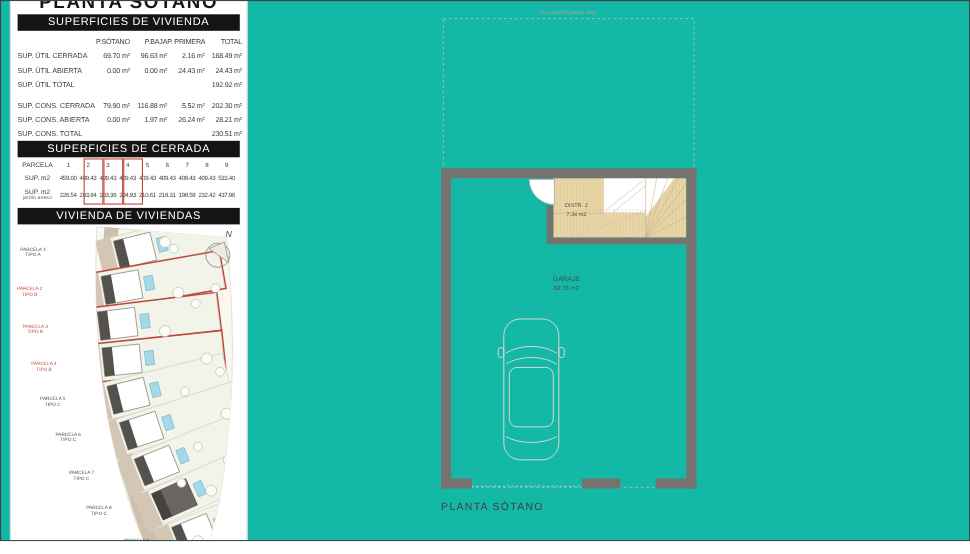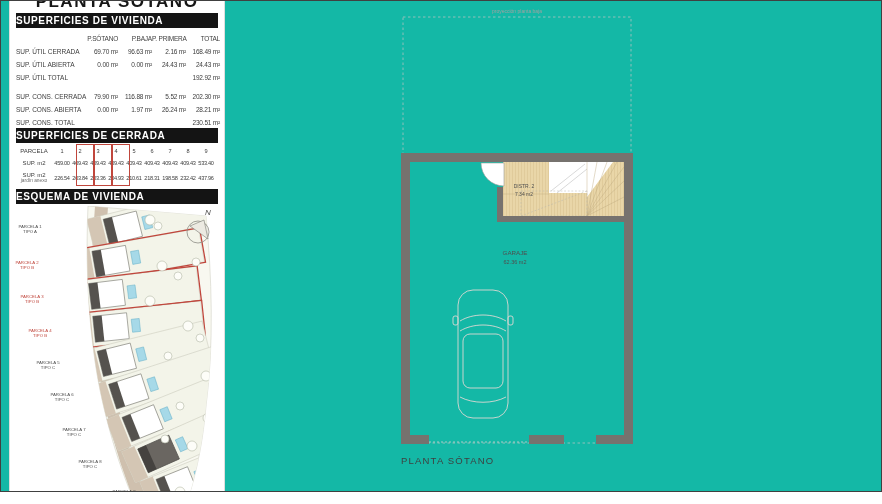--- a/index.html
+++ b/index.html
@@ -4,21 +4,21 @@
 <style>
   html,body{margin:0;padding:0;background:#fff;}
   .frame{position:relative;width:882px;height:492px;background:#14b8a6;border:1px solid #404040;
          box-sizing:border-box;overflow:hidden;font-family:"Liberation Sans",sans-serif;color:#3d3d3d;}
   
   .left-sheet{position:absolute;left:8px;top:0;width:214px;height:504px;background:#fff;
               border-left:1px solid #dedede;border-right:1px solid #dedede;overflow:hidden;}
   .sheet-title{position:absolute;top:-9px;left:0;width:214px;text-align:center;
                font-size:17px;font-weight:bold;letter-spacing:1.5px;color:#161616;white-space:nowrap;}
   .bar{position:absolute;left:6px;width:202px;height:15px;background:#141414;color:#fff;
-       font-size:10px;font-weight:700;letter-spacing:.6px;text-align:left;line-height:15px;white-space:nowrap;}
+       font-size:10px;font-weight:400;letter-spacing:.6px;text-align:center;line-height:15px;white-space:nowrap;}
   .bar1{top:12px}.bar2{top:127px}.bar3{top:188px}
   
   .vtable{position:absolute;left:6px;top:31px;width:204px;font-size:6.5px;}
   .vrow{display:flex;height:13px;line-height:13px;}
   .vgap{height:6px}
   .vlab{width:68px;text-align:left;white-space:nowrap;}
   .vval{width:34px;text-align:right;letter-spacing:-.2px;white-space:nowrap;}
   
   .ptable{position:absolute;left:5px;top:144px;width:206px;font-size:6px;}
   .prow{display:flex;align-items:center;}
@@ -133,21 +133,21 @@
         <span class="pval">218.31</span>
         <span class="pval">198.58</span>
         <span class="pval">232.42</span>
         <span class="pval">437.96</span>
       </div>
       <div class="hlbox hl2"></div>
       <div class="hlbox hl3"></div>
       <div class="hlbox hl4"></div>
     </div>
 
-    <div class="bar bar3">ESQUEMA DE VIVIENDA</div>
+    <div class="bar bar3">VIVIENDA DE VIVIENDAS</div>
 
     <svg class="site-svg" width="214" height="299" viewBox="0 0 214 299">
       <defs>
         <clipPath id="siteclip">
           <path d="M78,0 L196,10 C202,70 204,140 196,200 C192,245 184,275 176,299 L126,299 C106,255 90,195 84,148 C77,98 76,45 78,0 Z"></path>
         </clipPath>
       </defs>
       <path d="M78,0 L196,10 C202,70 204,140 196,200 C192,245 184,275 176,299 L126,299 C106,255 90,195 84,148 C77,98 76,45 78,0 Z" fill="#f8f8f0" stroke="#d2d2c6" stroke-width="0.6"></path>
       <g clip-path="url(#siteclip)">
         <path d="M92,-5 C86,60 88,125 98,180 C106,228 120,268 134,302" fill="none" stroke="#cfc0ae" stroke-width="13"></path>

